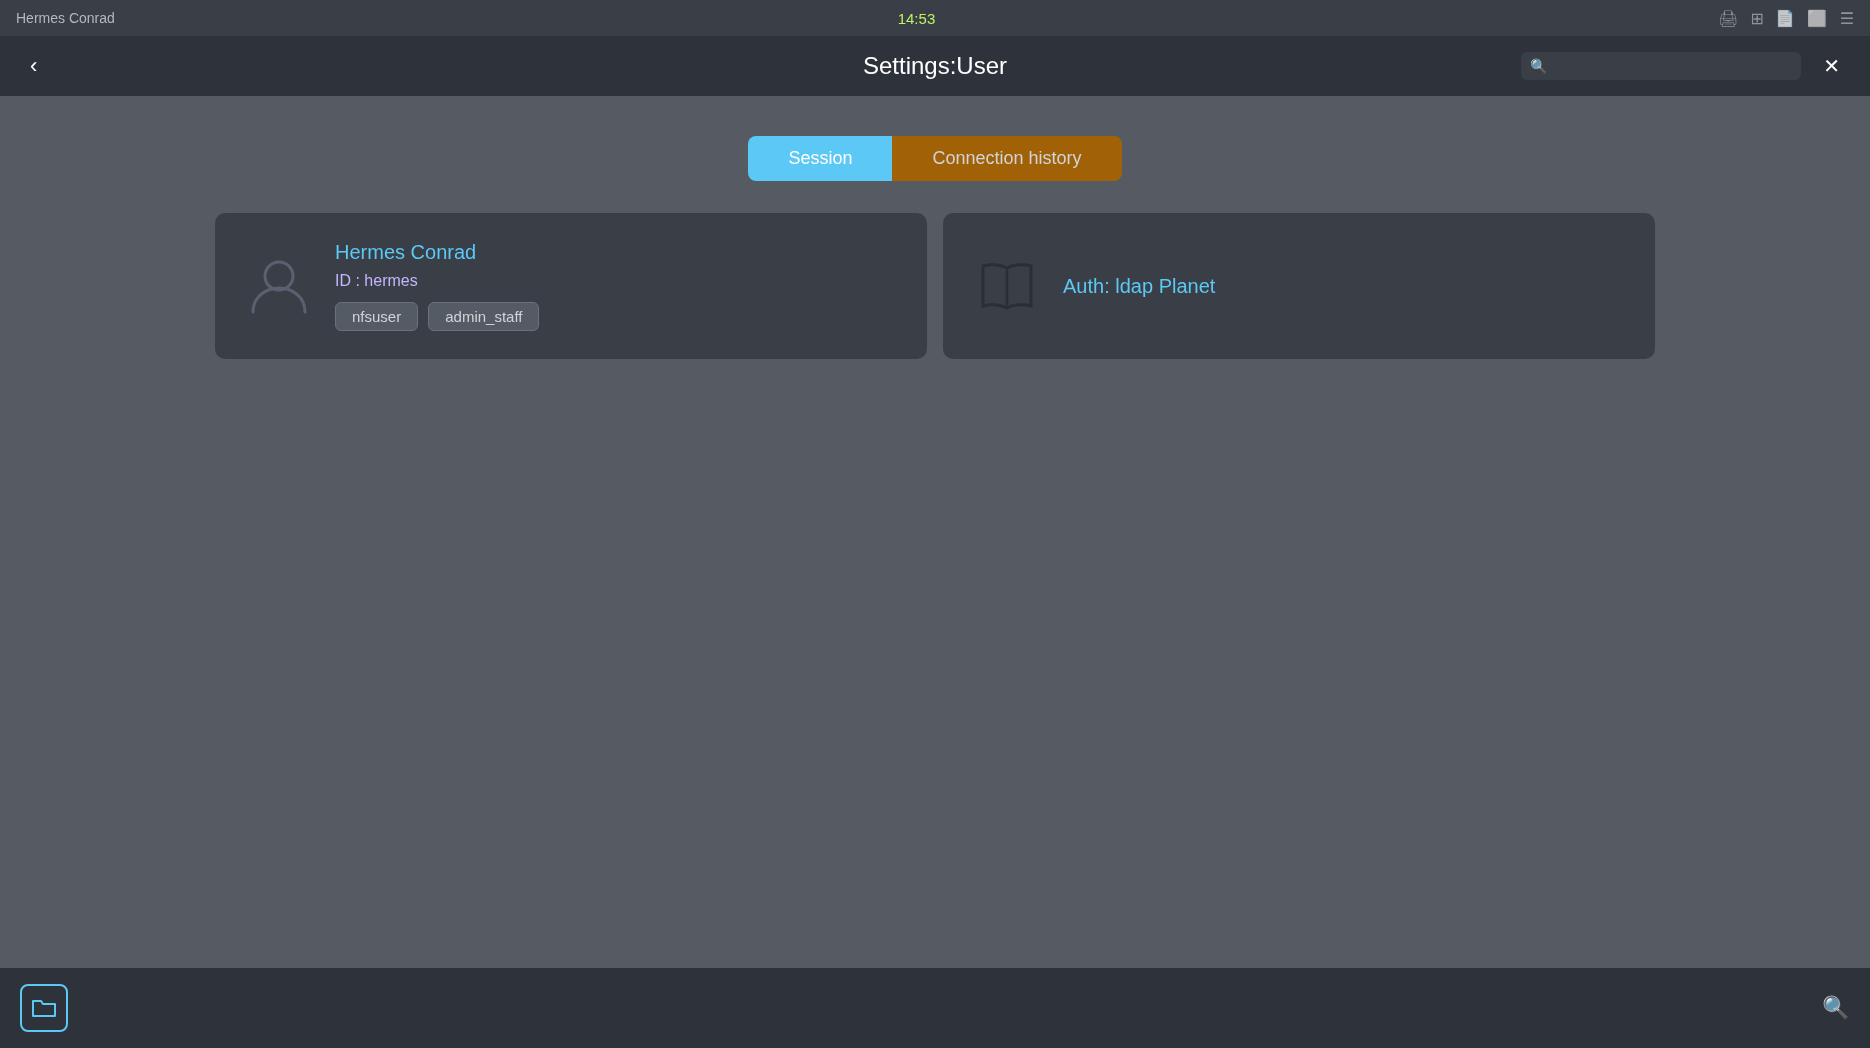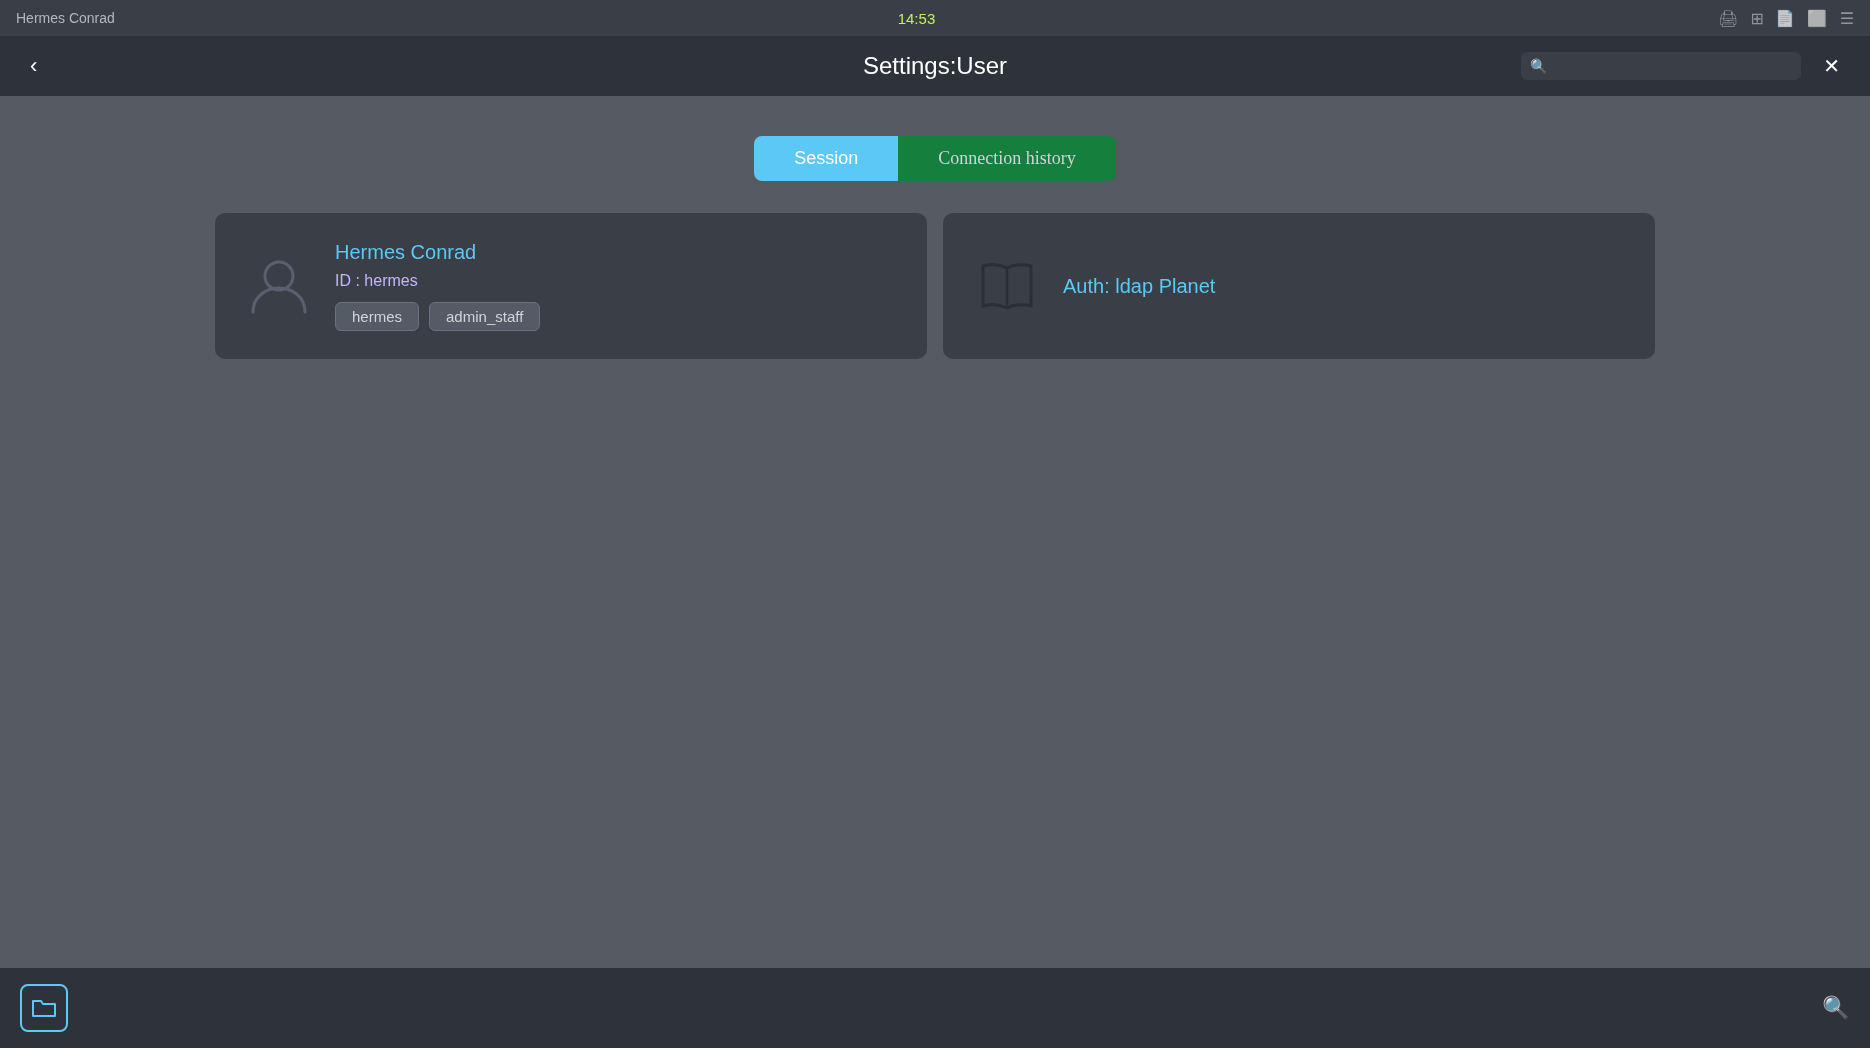--- a/index.html
+++ b/index.html
@@ -125,23 +125,22 @@
       cursor: pointer;
       font-weight: 400;
       border: none;
       outline: none;
     }
     .tab-active {
       background: #5bc8f5;
       color: #fff;
     }
     .tab-inactive {
-      background: #15803d;
+      background: #a16207;
       color: #d0d4d8;
-      font-family: Liberation Serif, serif;
     }
 
     
     .cards-grid {
       display: grid;
       grid-template-columns: 1fr 1fr;
       grid-template-rows: auto auto;
       gap: 16px;
       width: 100%;
       max-width: 1440px;
@@ -276,21 +275,21 @@
       <div class="card-icon">
         <svg class="user-icon-svg" viewBox="0 0 64 64" fill="none" xmlns="http://www.w3.org/2000/svg">
           <circle cx="32" cy="22" r="14" stroke="#5a6070" stroke-width="3" fill="none"></circle>
           <path d="M6 58 C6 42 20 34 32 34 C44 34 58 42 58 58" stroke="#5a6070" stroke-width="3" fill="none" stroke-linecap="round"></path>
         </svg>
       </div>
       <div class="card-content">
         <span class="card-title">Hermes Conrad</span>
         <span class="card-subtitle">ID : hermes</span>
         <div class="tag-group">
-          <span class="tag">hermes</span>
+          <span class="tag">nfsuser</span>
           <span class="tag">admin_staff</span>
         </div>
       </div>
     </div>
 
     <div class="card">
       <div class="card-icon">
         <svg class="book-icon-svg" viewBox="0 0 64 64" fill="none" xmlns="http://www.w3.org/2000/svg">
           <path d="M8 12 C8 12 20 8 32 14 C44 8 56 12 56 12 L56 52 C56 52 44 48 32 54 C20 48 8 52 8 52 Z" stroke="#2a2e36" stroke-width="3" fill="none"></path>
           <line x1="32" y1="14" x2="32" y2="54" stroke="#2a2e36" stroke-width="2.5"></line>

